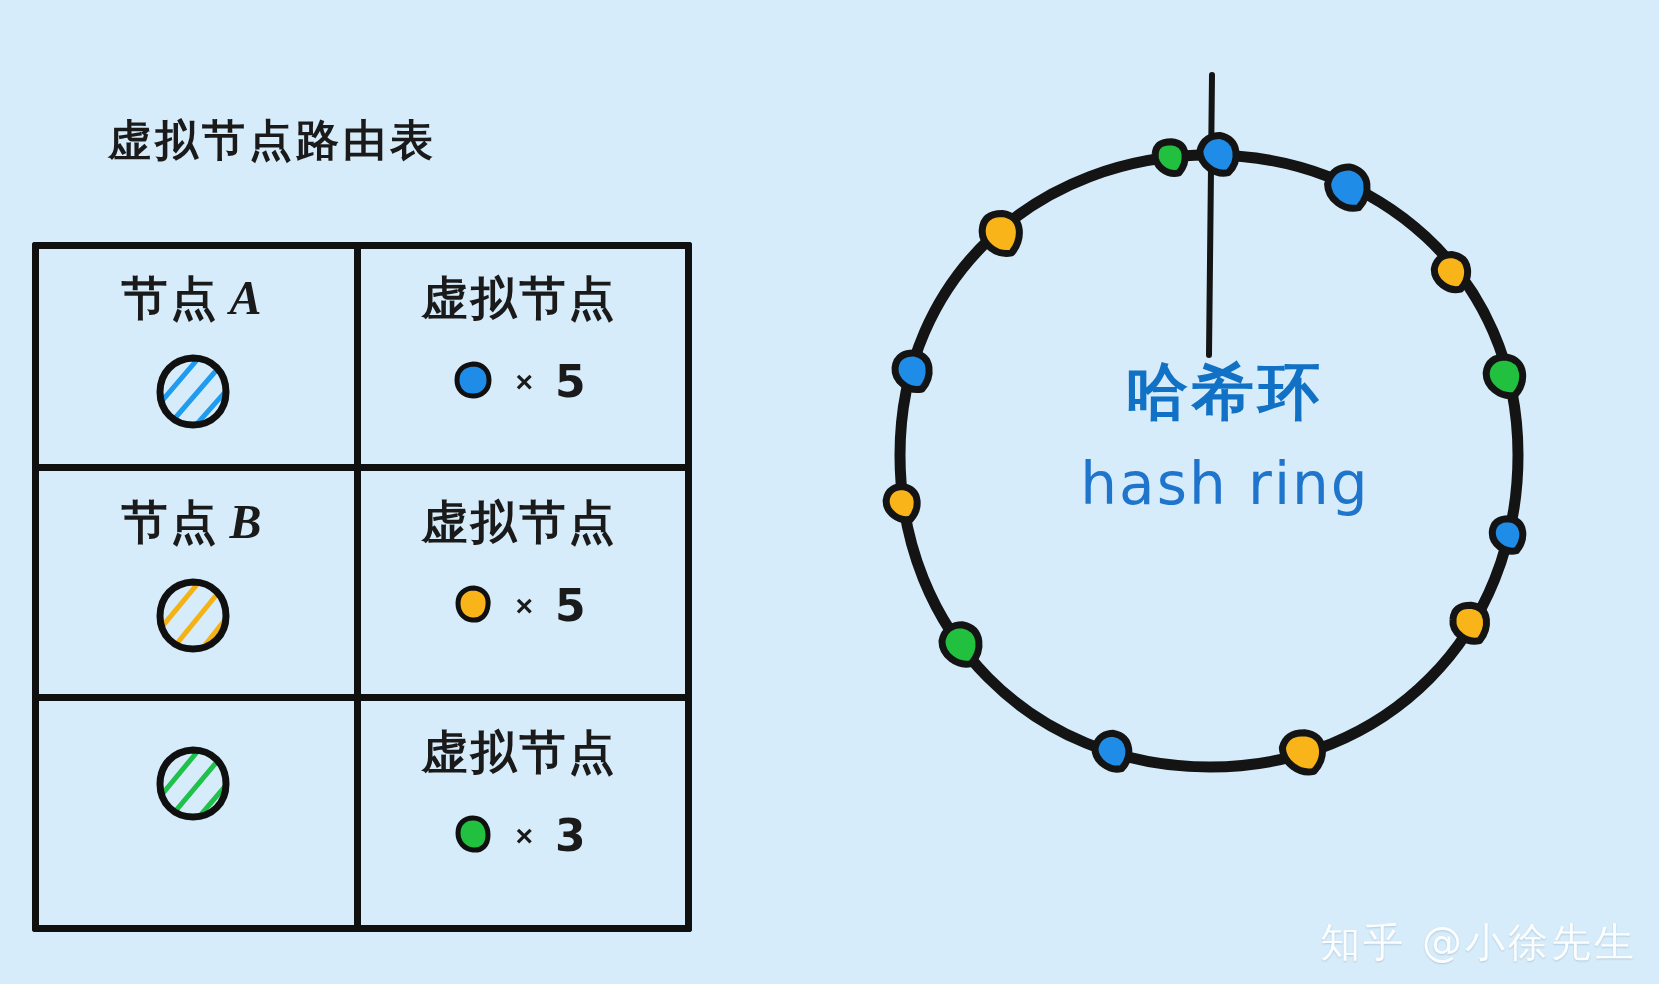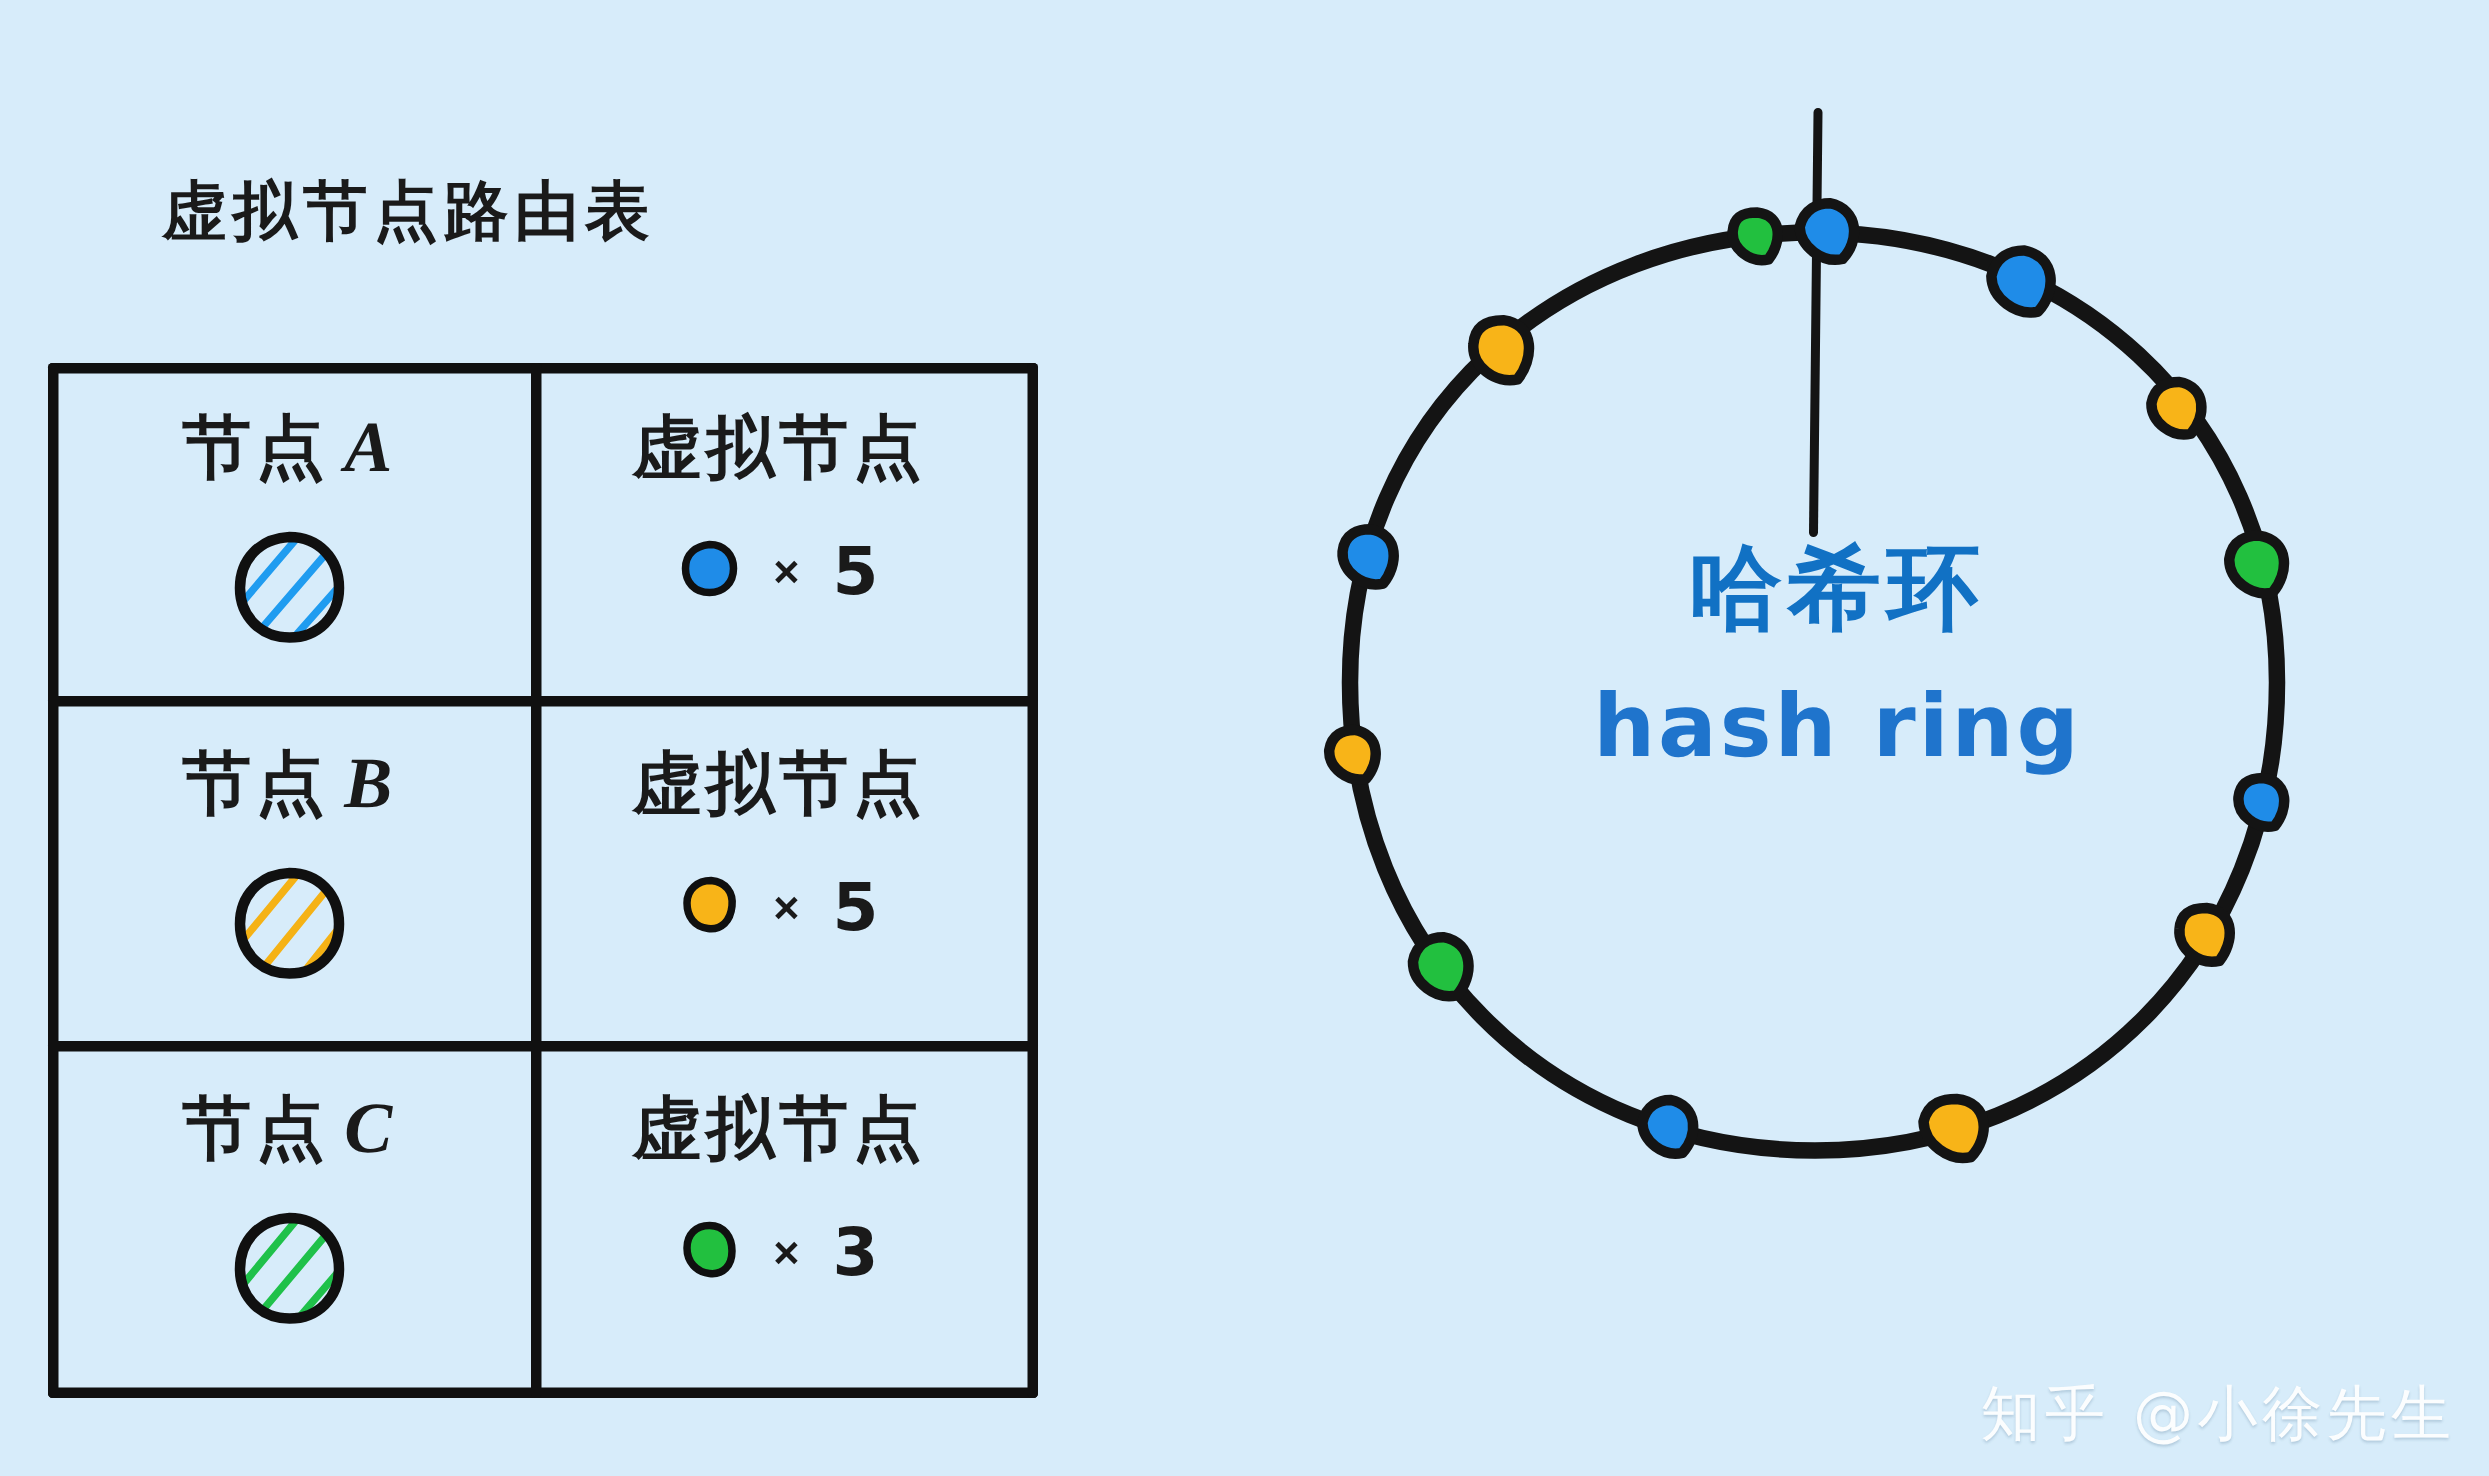--- a/index.html
+++ b/index.html
@@ -108,21 +108,21 @@
     font-size: 62px;
     font-weight: 700;
     color: #1171c4;
     letter-spacing: 4px;
     font-family: "DejaVu Sans", "Liberation Sans", sans-serif;
     text-align: center;
   }
   #ring-label-en {
     margin-top: 16px;
     font-size: 58px;
-    font-weight: 700;
+    font-weight: 400;
     color: #1f74cc;
     letter-spacing: 2px;
     font-family: "DejaVu Sans", "Liberation Sans", sans-serif;
   }
 
   
   #watermark {
     position: absolute;
     right: 22px;
     bottom: 14px;
@@ -214,23 +214,20 @@
           <svg width="40" height="40" viewBox="0 0 40 40">
             <path d="M21 4 C 31 5 36 12 35 21 C 34 31 28 37 19 36 C 10 35 5 28 5 19 C 5 10 12 4 21 4 Z" fill="#f8b418" stroke="#101010" stroke-width="5" stroke-linejoin="round"></path>
           </svg>
         </span>
         <span class="vn-times">×</span>
         <span class="vn-count">5</span>
       </div>
     </div>
 
     <div class="cell" style="left:0px; top:480px; width:322px;">
-      <div class="cell-label">
-        <span>节点</span><span class="lat">C</span>
-      </div>
       <div class="hatch-circle">
         <svg width="86" height="86" viewBox="0 0 86 86">
           <defs>
             <clipPath id="cpC">
                 <ellipse cx="43" cy="44" rx="31" ry="33"></ellipse>
               </clipPath>
           </defs>
           <g clip-path="url(#cpC)" stroke="#1fc14a" stroke-width="5" stroke-linecap="round">
             <line x1="4" y1="64" x2="52" y2="6"></line>
             <line x1="18" y1="80" x2="70" y2="18"></line>

